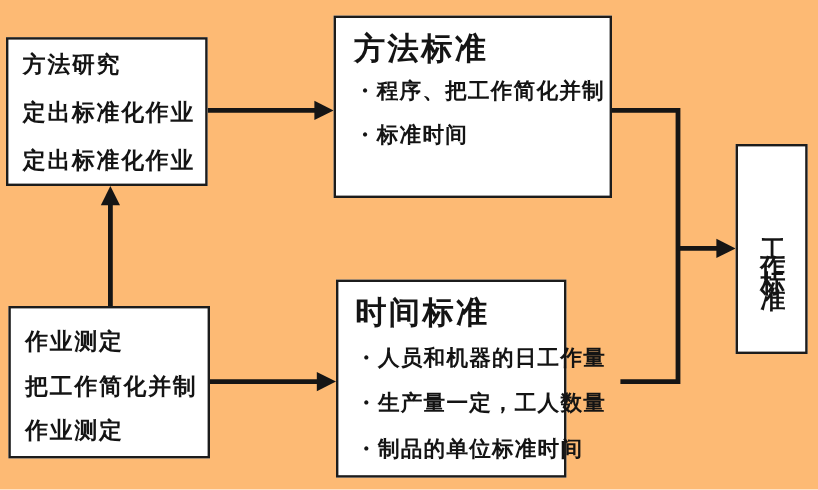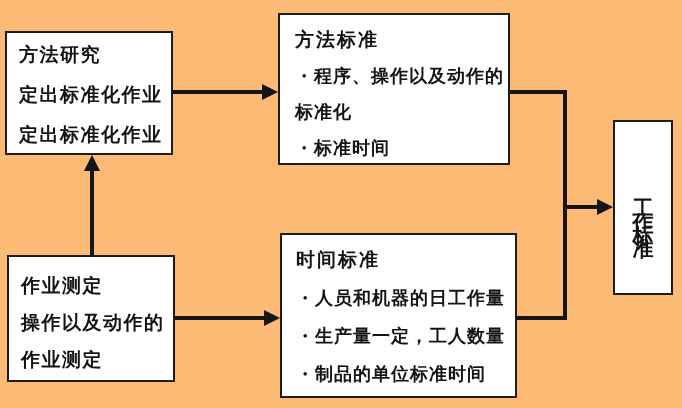--- a/index.html
+++ b/index.html
@@ -11,22 +11,22 @@
   .overlay line,.overlay polyline{stroke:#151515;stroke-width:4;fill:none;}
   .overlay polygon{fill:#151515;stroke:none;}
   .box{
     position:absolute;z-index:2;background:#ffffff;border:2px solid #1c1c1c;
     box-sizing:border-box;color:#141414;font-weight:700;
   }
   .line{white-space:nowrap;}
   .box-a{left:5px;top:31px;width:168px;height:124px;padding:2px 0 0 12px;line-height:40px;font-size:19px;letter-spacing:1.5px;}
   .box-b{left:7px;top:255px;width:168px;height:127px;padding:10px 0 11px 12px;line-height:37px;font-size:19px;letter-spacing:1.5px;}
   .box-c{left:278px;top:13px;width:232px;height:152px;padding:7px 0 0 15px;line-height:36px;font-size:18px;letter-spacing:1px;}
-  .box-d{left:280px;top:233px;width:237px;height:165px;padding:6px 0 0 14px;line-height:38px;font-size:18px;letter-spacing:1px;}
-  .box-c .title,.box-d .title{font-size:19px;letter-spacing:2px;}
+  .box-d{left:280px;top:233px;width:192px;height:165px;padding:6px 0 0 14px;line-height:38px;font-size:18px;letter-spacing:1px;}
+  .box-c .title,.box-d .title{font-size:26px;letter-spacing:2px;}
   .box-e{
     left:613px;top:120px;width:60px;height:175px;
     display:flex;align-items:center;justify-content:center;
   }
   .vertical-label{
     writing-mode:vertical-rl;text-orientation:upright;
     font-size:21px;font-weight:700;letter-spacing:13px;color:#141414;
   }
 </style>
 </head>
@@ -62,28 +62,27 @@
   </svg>
 
   <div class="box box-a">
     <div class="line title">方法研究</div>
     <div class="line">定出标准化作业</div>
     <div class="line">定出标准化作业</div>
   </div>
 
   <div class="box box-b">
     <div class="line title">作业测定</div>
-    <div class="line">操作以及动作的</div>
+    <div class="line">把工作简化并制</div>
     <div class="line">作业测定</div>
   </div>
 
   <div class="box box-c">
     <div class="line title">方法标准</div>
-    <div class="line">・程序、操作以及动作的</div>
-    <div class="line">标准化</div>
+    <div class="line">・程序、把工作简化并制</div>
     <div class="line">・标准时间</div>
   </div>
 
   <div class="box box-d">
     <div class="line title">时间标准</div>
     <div class="line">・人员和机器的日工作量</div>
     <div class="line">・生产量一定，工人数量</div>
     <div class="line">・制品的单位标准时间</div>
   </div>
 

